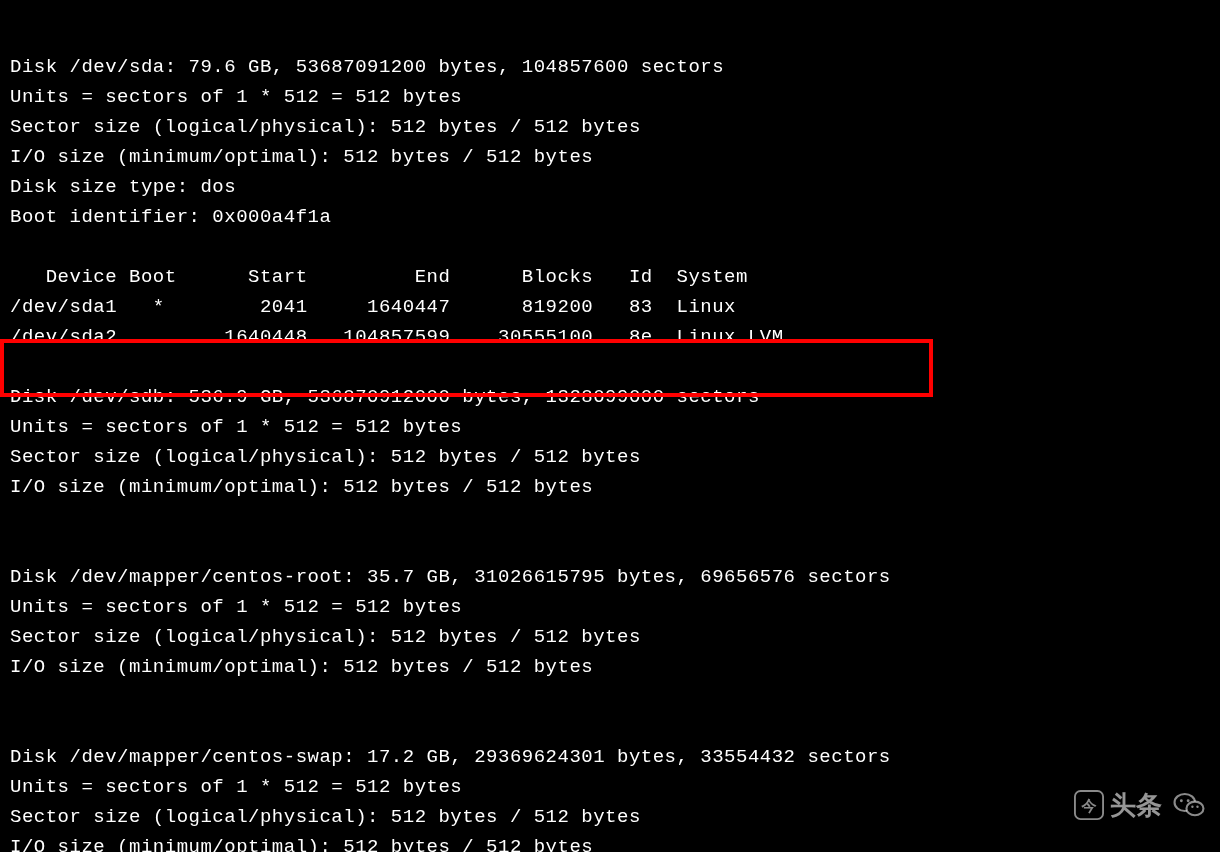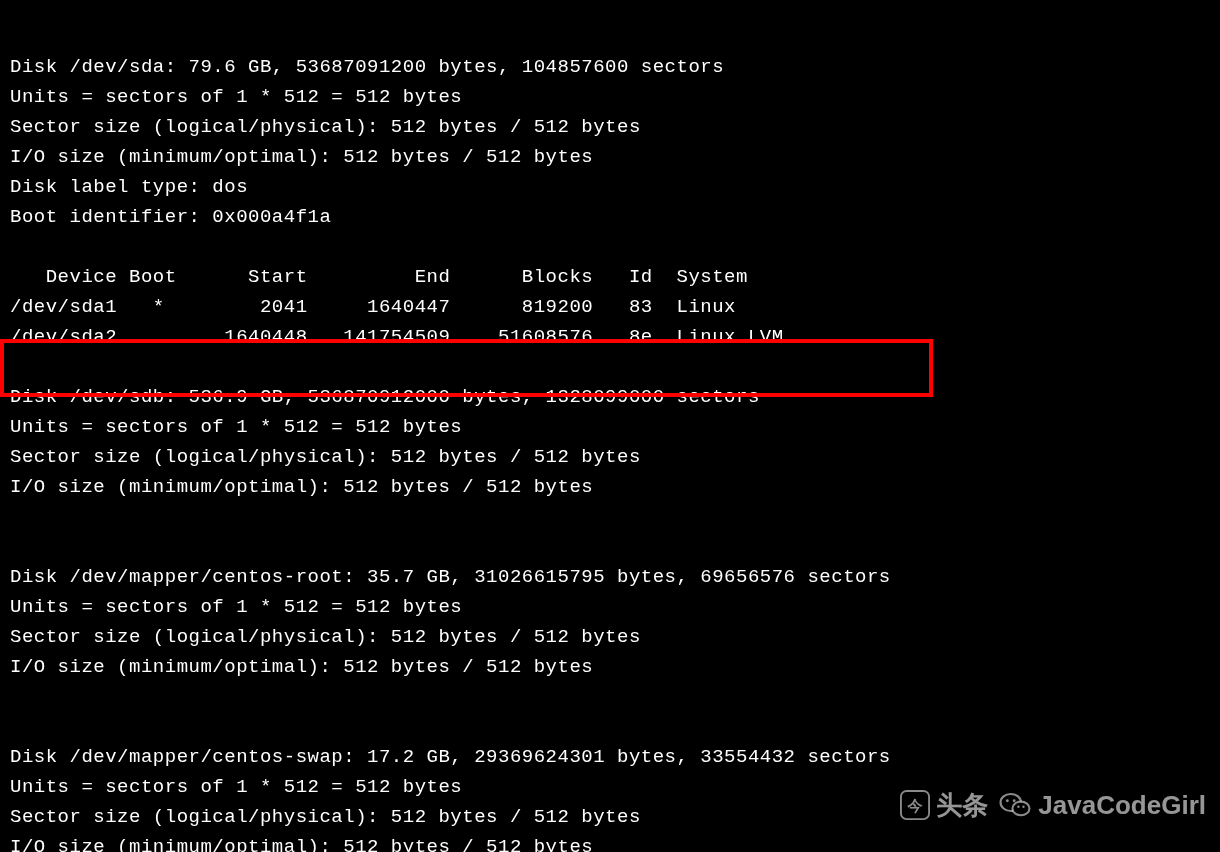--- a/index.html
+++ b/index.html
@@ -57,26 +57,26 @@
   }
 </style>
 </head>
 <body>
 
 <div class="terminal">
 <span>Disk /dev/sda: 79.6 GB, 53687091200 bytes, 104857600 sectors</span>
 <span>Units = sectors of 1 * 512 = 512 bytes</span>
 <span>Sector size (logical/physical): 512 bytes / 512 bytes</span>
 <span>I/O size (minimum/optimal): 512 bytes / 512 bytes</span>
-<span>Disk label type: dos</span>
+<span>Disk size type: dos</span>
 <span>Boot identifier: 0x000a4f1a</span>
 
 <span>   Device Boot      Start         End      Blocks   Id  System</span>
 <span>/dev/sda1   *        2041     1640447      819200   83  Linux</span>
-<span>/dev/sda2         1640448   141754509    51608576   8e  Linux LVM</span>
+<span>/dev/sda2         1640448   104857599    30555100   8e  Linux LVM</span>
 
 <span>Disk /dev/sdb: 536.9 GB, 536870912000 bytes, 1328099000 sectors</span>
 <span>Units = sectors of 1 * 512 = 512 bytes</span>
 <span>Sector size (logical/physical): 512 bytes / 512 bytes</span>
 <span>I/O size (minimum/optimal): 512 bytes / 512 bytes</span>
 
 
 <span>Disk /dev/mapper/centos-root: 35.7 GB, 31026615795 bytes, 69656576 sectors</span>
 <span>Units = sectors of 1 * 512 = 512 bytes</span>
 <span>Sector size (logical/physical): 512 bytes / 512 bytes</span>
@@ -105,15 +105,14 @@
     <span class="wx-icon">
       <svg viewBox="0 0 40 40" width="34" height="34">
         <ellipse cx="15" cy="17" rx="12" ry="10" fill="none" stroke="rgba(230,230,230,0.6)" stroke-width="2.5"></ellipse>
         <ellipse cx="27" cy="24" rx="10" ry="8" fill="#000" stroke="rgba(230,230,230,0.6)" stroke-width="2.5"></ellipse>
         <circle cx="11" cy="15" r="1.7" fill="rgba(230,230,230,0.6)"></circle>
         <circle cx="19" cy="15" r="1.7" fill="rgba(230,230,230,0.6)"></circle>
         <circle cx="24" cy="22" r="1.4" fill="rgba(230,230,230,0.6)"></circle>
         <circle cx="30" cy="22" r="1.4" fill="rgba(230,230,230,0.6)"></circle>
       </svg>
     </span>
-    <span>JavaCodeGirl</span>
   </span>
 </div>
 
 </body></html>

